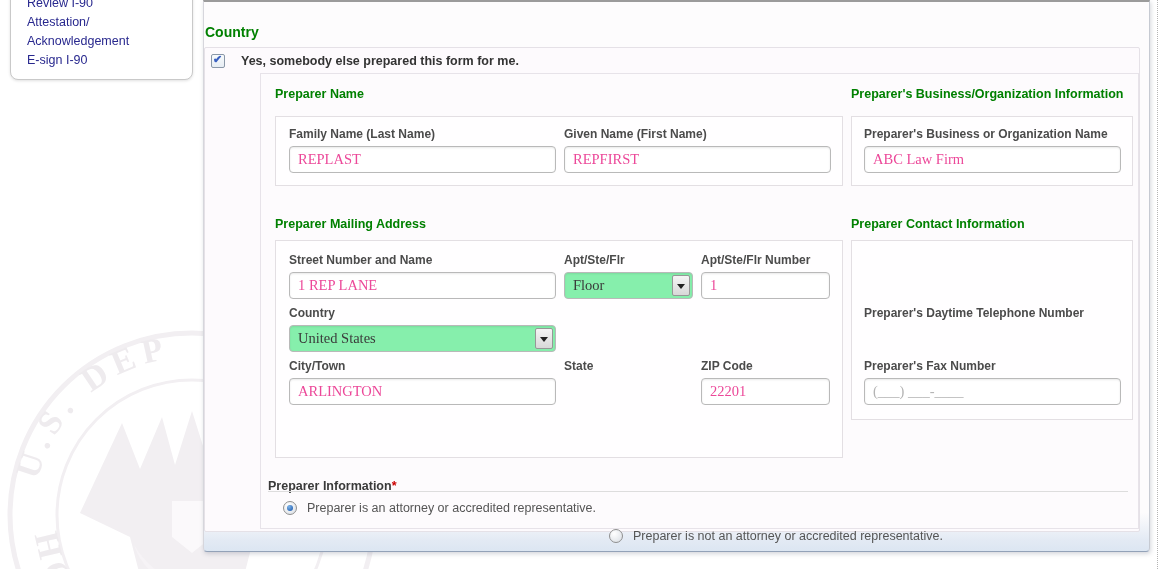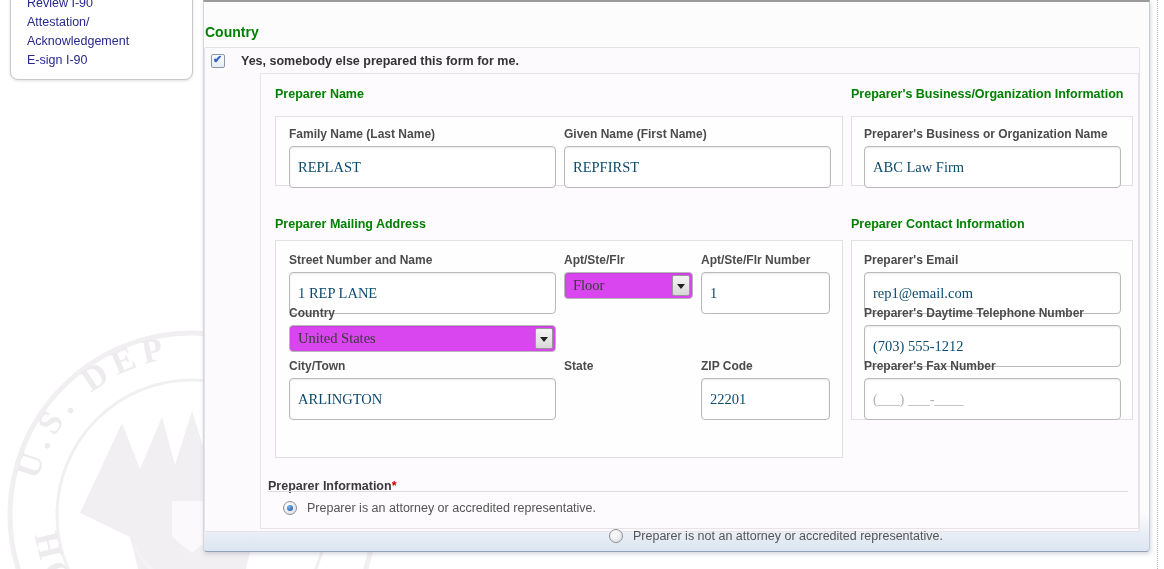--- a/index.html
+++ b/index.html
@@ -56,32 +56,32 @@
   
   .inner-box {
     position:absolute; left:55px; top:25px; width:879px; height:456px;
     background:#fdfbfd; border:1px solid #e7e3e9;
   }
   .sec-title { position:absolute; font-size:12.5px; font-weight:bold; color:#008000; }
   .group-box { position:absolute; background:#fffeff; border:1px solid #e3dfe3; }
   .field { position:absolute; }
   .field label { display:block; font-size:12px; font-weight:bold; color:#4b4b4b; margin-bottom:5px; white-space:nowrap; }
   .tb {
-    display:block; width:100%; height:42px;
+    display:block; width:100%; height:27px;
     border:1px solid #b9b9b9; border-radius:4px; background:#ffffff;
     box-shadow:inset 0 1px 2px rgba(0,0,0,0.09);
-    font-family:"Liberation Serif","DejaVu Serif",serif; font-size:14.5px; color:#0c4a6e;
+    font-family:"Liberation Serif","DejaVu Serif",serif; font-size:14.5px; color:#ec4899;
     padding:0 8px; outline:none;
   }
   .tb::placeholder { color:#b3b3b3; opacity:1; }
 
   
   .select {
     position:relative; height:27px; border:1px solid #b9b9b9; border-radius:4px;
-    background:#d946ef; box-shadow:inset 0 1px 2px rgba(0,0,0,0.09); cursor:pointer;
+    background:#86efac; box-shadow:inset 0 1px 2px rgba(0,0,0,0.09); cursor:pointer;
   }
   .select .sel-value {
     position:absolute; left:8px; top:4px;
     font-family:"Liberation Serif","DejaVu Serif",serif; font-size:14.5px; color:#3a3a3a; white-space:nowrap;
   }
   .select .sel-btn {
     position:absolute; right:2px; top:2px; bottom:2px; width:18px;
     background:linear-gradient(180deg,#f5f5f5,#d8d8d8);
     border:1px solid #979797; border-radius:2px;
   }
@@ -212,27 +212,22 @@
           <label>State</label>
         </div>
         <div class="field" style="left:425px; top:118px; width:129px;">
           <label>ZIP Code</label>
           <input class="tb" type="text" value="22201" style="">
         </div>
       </div>
 
       <h2 class="sec-title" style="left:590px; top:143px;">Preparer Contact Information</h2>
       <div class="group-box" style="left:590px; top:166px; width:282px; height:180px;">
-        <div class="field" style="left:12px; top:12px; width:257px;">
-          <label>Preparer's Email</label>
-          <input class="tb" type="text" value="rep1@email.com" style="">
-        </div>
         <div class="field" style="left:12px; top:65px; width:257px;">
           <label>Preparer's Daytime Telephone Number</label>
-          <input class="tb" type="text" value="(703) 555-1212" style="">
         </div>
         <div class="field" style="left:12px; top:118px; width:257px;">
           <label>Preparer's Fax Number</label>
           <input class="tb" type="text" placeholder="(___) ___-____" style="">
         </div>
       </div>
 
       <div class="info-label">
         <span>Preparer Information</span><span class="req">*</span>
       </div>

